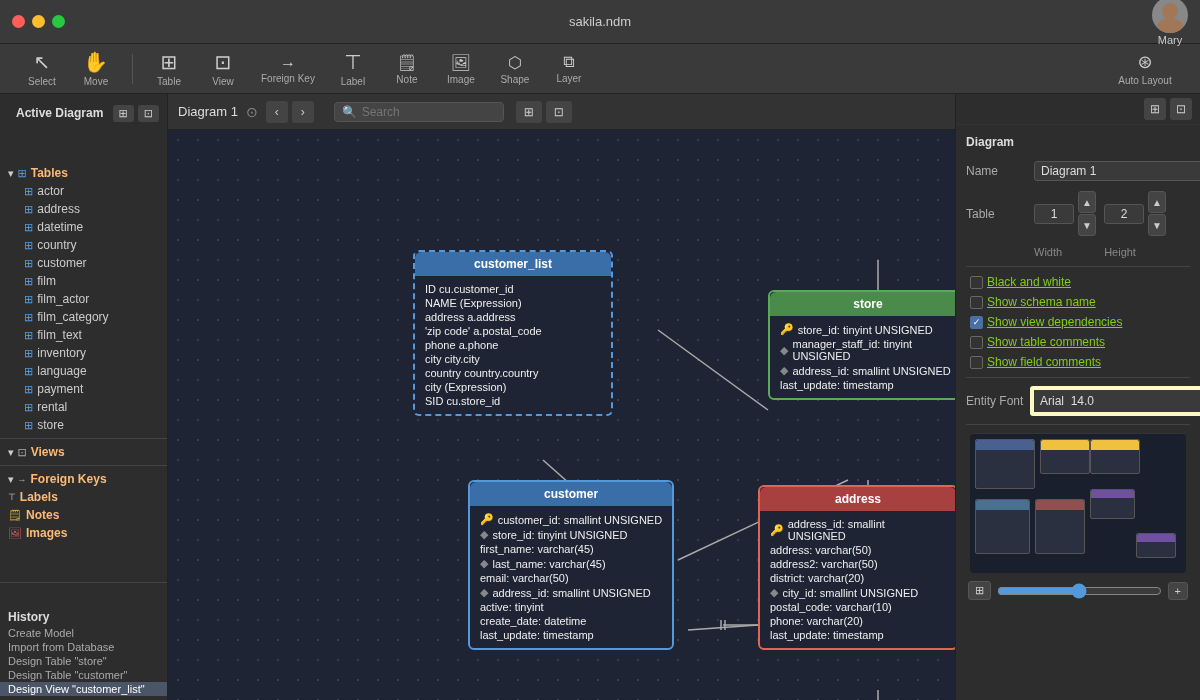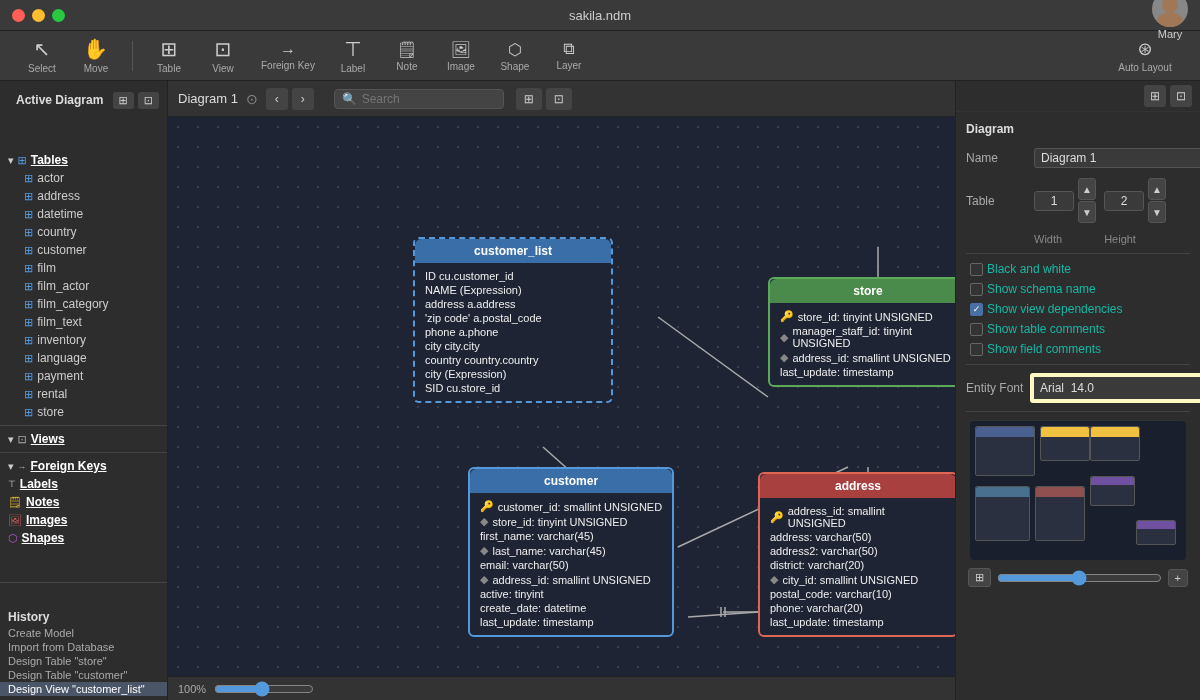--- a/index.html
+++ b/index.html
@@ -1,19 +1,19 @@
 <!DOCTYPE html>
 <html><head>
   <meta charset="utf-8">
   <style>
     * { box-sizing: border-box; margin: 0; padding: 0; }
     body { font-family: -apple-system, BlinkMacSystemFont, "Segoe UI", sans-serif; background: #2b2b2b; color: #ccc; width: 1200px; height: 700px; overflow: hidden; display: flex; flex-direction: column; }
 
     
-    .titlebar { height: 31px; background: #3a3a3a; display: flex; align-items: center; justify-content: center; position: relative; border-bottom: 1px solid #222; }
+    .titlebar { height: 44px; background: #3a3a3a; display: flex; align-items: center; justify-content: center; position: relative; border-bottom: 1px solid #222; }
     .traffic-lights { position: absolute; left: 12px; display: flex; gap: 7px; }
     .traffic-light { width: 13px; height: 13px; border-radius: 50%; }
     .tl-red { background: #ff5f57; }
     .tl-yellow { background: #febc2e; }
     .tl-green { background: #28c840; }
     .titlebar-title { color: #ccc; font-size: 13px; }
     .user-avatar { position: absolute; right: 12px; display: flex; flex-direction: column; align-items: center; }
     .avatar-circle { width: 36px; height: 36px; border-radius: 50%; background: #888; display: flex; align-items: center; justify-content: center; font-size: 14px; overflow: hidden; }
     .avatar-label { font-size: 11px; color: #ccc; margin-top: 1px; }
 
@@ -30,21 +30,21 @@
     
     .sidebar { width: 168px; background: #2d2d2d; border-right: 1px solid #222; display: flex; flex-direction: column; overflow: hidden; gap: 36px; }
     .sidebar-header { padding: 6px 8px; font-size: 12px; font-weight: bold; color: #ddd; }
     .sidebar-nav-btn { background: #444; border: none; color: #ccc; padding: 2px 6px; border-radius: 3px; font-size: 11px; cursor: pointer; }
     .tree-section { flex: 1; overflow-y: auto; font-size: 12px; }
     .tree-section::-webkit-scrollbar { width: 6px; }
     .tree-section::-webkit-scrollbar-thumb { background: #555; }
     .tree-item { display: flex; align-items: center; padding: 2px 8px; cursor: pointer; gap: 4px; white-space: nowrap; }
     .tree-icon { font-size: 11px; }
     .tree-label { font-size: 12px; color: #ccc; }
-    .tree-group { font-weight: bold; color: #ffffff; font-size: 12px; text-decoration: underline; }
+    .tree-group { font-weight: bold; color: #fdba74; font-size: 12px; }
     .tree-indent { padding-left: 24px; }
     .sidebar-divider { height: 1px; background: #444; margin: 4px 0; }
 
     
     .history-section { border-top: 1px solid #444; padding: 4px 0; }
     .history-title { font-size: 12px; font-weight: bold; color: #ddd; padding: 2px 8px; margin-top: 21px; }
     .history-item { font-size: 11px; color: #aaa; padding: 1px 8px; cursor: pointer; white-space: nowrap; overflow: hidden; text-overflow: ellipsis; }
     .history-item.active { background: #4a5568; color: #fff; }
 
     
@@ -100,21 +100,21 @@
     .panel-title { font-size: 12px; font-weight: bold; color: #ddd; margin-bottom: 12px; }
     .panel-row { display: flex; align-items: center; margin-bottom: 10px; gap: 8px; }
     .panel-label { font-size: 12px; color: #aaa; width: 60px; flex-shrink: 0; }
     .panel-input { background: #3a3a3a; border: 1px solid #555; border-radius: 3px; color: #ddd; font-size: 12px; padding: 2px 6px; flex: 1; }
     .panel-stepper { display: flex; align-items: center; gap: 4px; }
     .stepper-val { background: #3a3a3a; border: 1px solid #555; border-radius: 3px; color: #ddd; font-size: 12px; padding: 2px 6px; width: 40px; text-align: center; }
     .stepper-btn { background: #444; border: 1px solid #555; color: #ccc; width: 18px; height: 22px; border-radius: 3px; cursor: pointer; display: flex; align-items: center; justify-content: center; font-size: 10px; }
     .panel-subrow { display: flex; align-items: center; gap: 4px; font-size: 12px; margin-bottom: 6px; padding-left: 4px; }
     .checkbox { width: 13px; height: 13px; border: 1px solid #666; border-radius: 2px; background: #333; display: flex; align-items: center; justify-content: center; cursor: pointer; flex-shrink: 0; }
     .checkbox.checked { background: #4a6fa5; border-color: #4a6fa5; }
-    .checkbox-label { font-size: 12px; color: #14b8a6; }
+    .checkbox-label { font-size: 12px; color: #84cc16; text-decoration: underline; }
     .select-ctrl { background: #3a3a3a; border: 1px solid #555; border-radius: 3px; color: #ddd; font-size: 12px; padding: 2px 6px; flex: 1; appearance: none; cursor: pointer; }
     .entity-font-row { display: flex; align-items: center; gap: 4px; margin-bottom: 8px; }
     .entity-font-val { background: #3a3a3a; border: 4px solid #fef9c3; border-radius: 3px; color: #ddd; font-size: 12px; padding: 4px 6px; flex: 1; }
     .panel-divider { height: 1px; background: #444; margin: 8px 0; }
 
     
     .mini-map { height: 140px; background: #1a1f2e; border-top: 1px solid #333; position: relative; margin: 4px; border-radius: 4px; overflow: hidden; }
     .mini-map-inner { position: relative; width: 100%; height: 100%; }
 
     
@@ -480,24 +480,20 @@
           <div class="db-table-row">
               <span>phone: varchar(20)</span>
             </div>
           <div class="db-table-row">
               <span>last_update: timestamp</span>
             </div>
         </div>
       </div>
     </div>
 
-    <div class="bottom-bar">
-      <span class="zoom-label">100%</span>
-      <input type="range" class="zoom-slider" min="10" max="200" value="100" style="">
-    </div>
   </div>
 
   <div class="right-panel">
     <div class="right-panel-header">
       <div style="width:10px;"></div>
       <div class="right-panel-nav">
         <button class="right-nav-btn">⊞</button>
         <button class="right-nav-btn">⊡</button>
       </div>
     </div>

